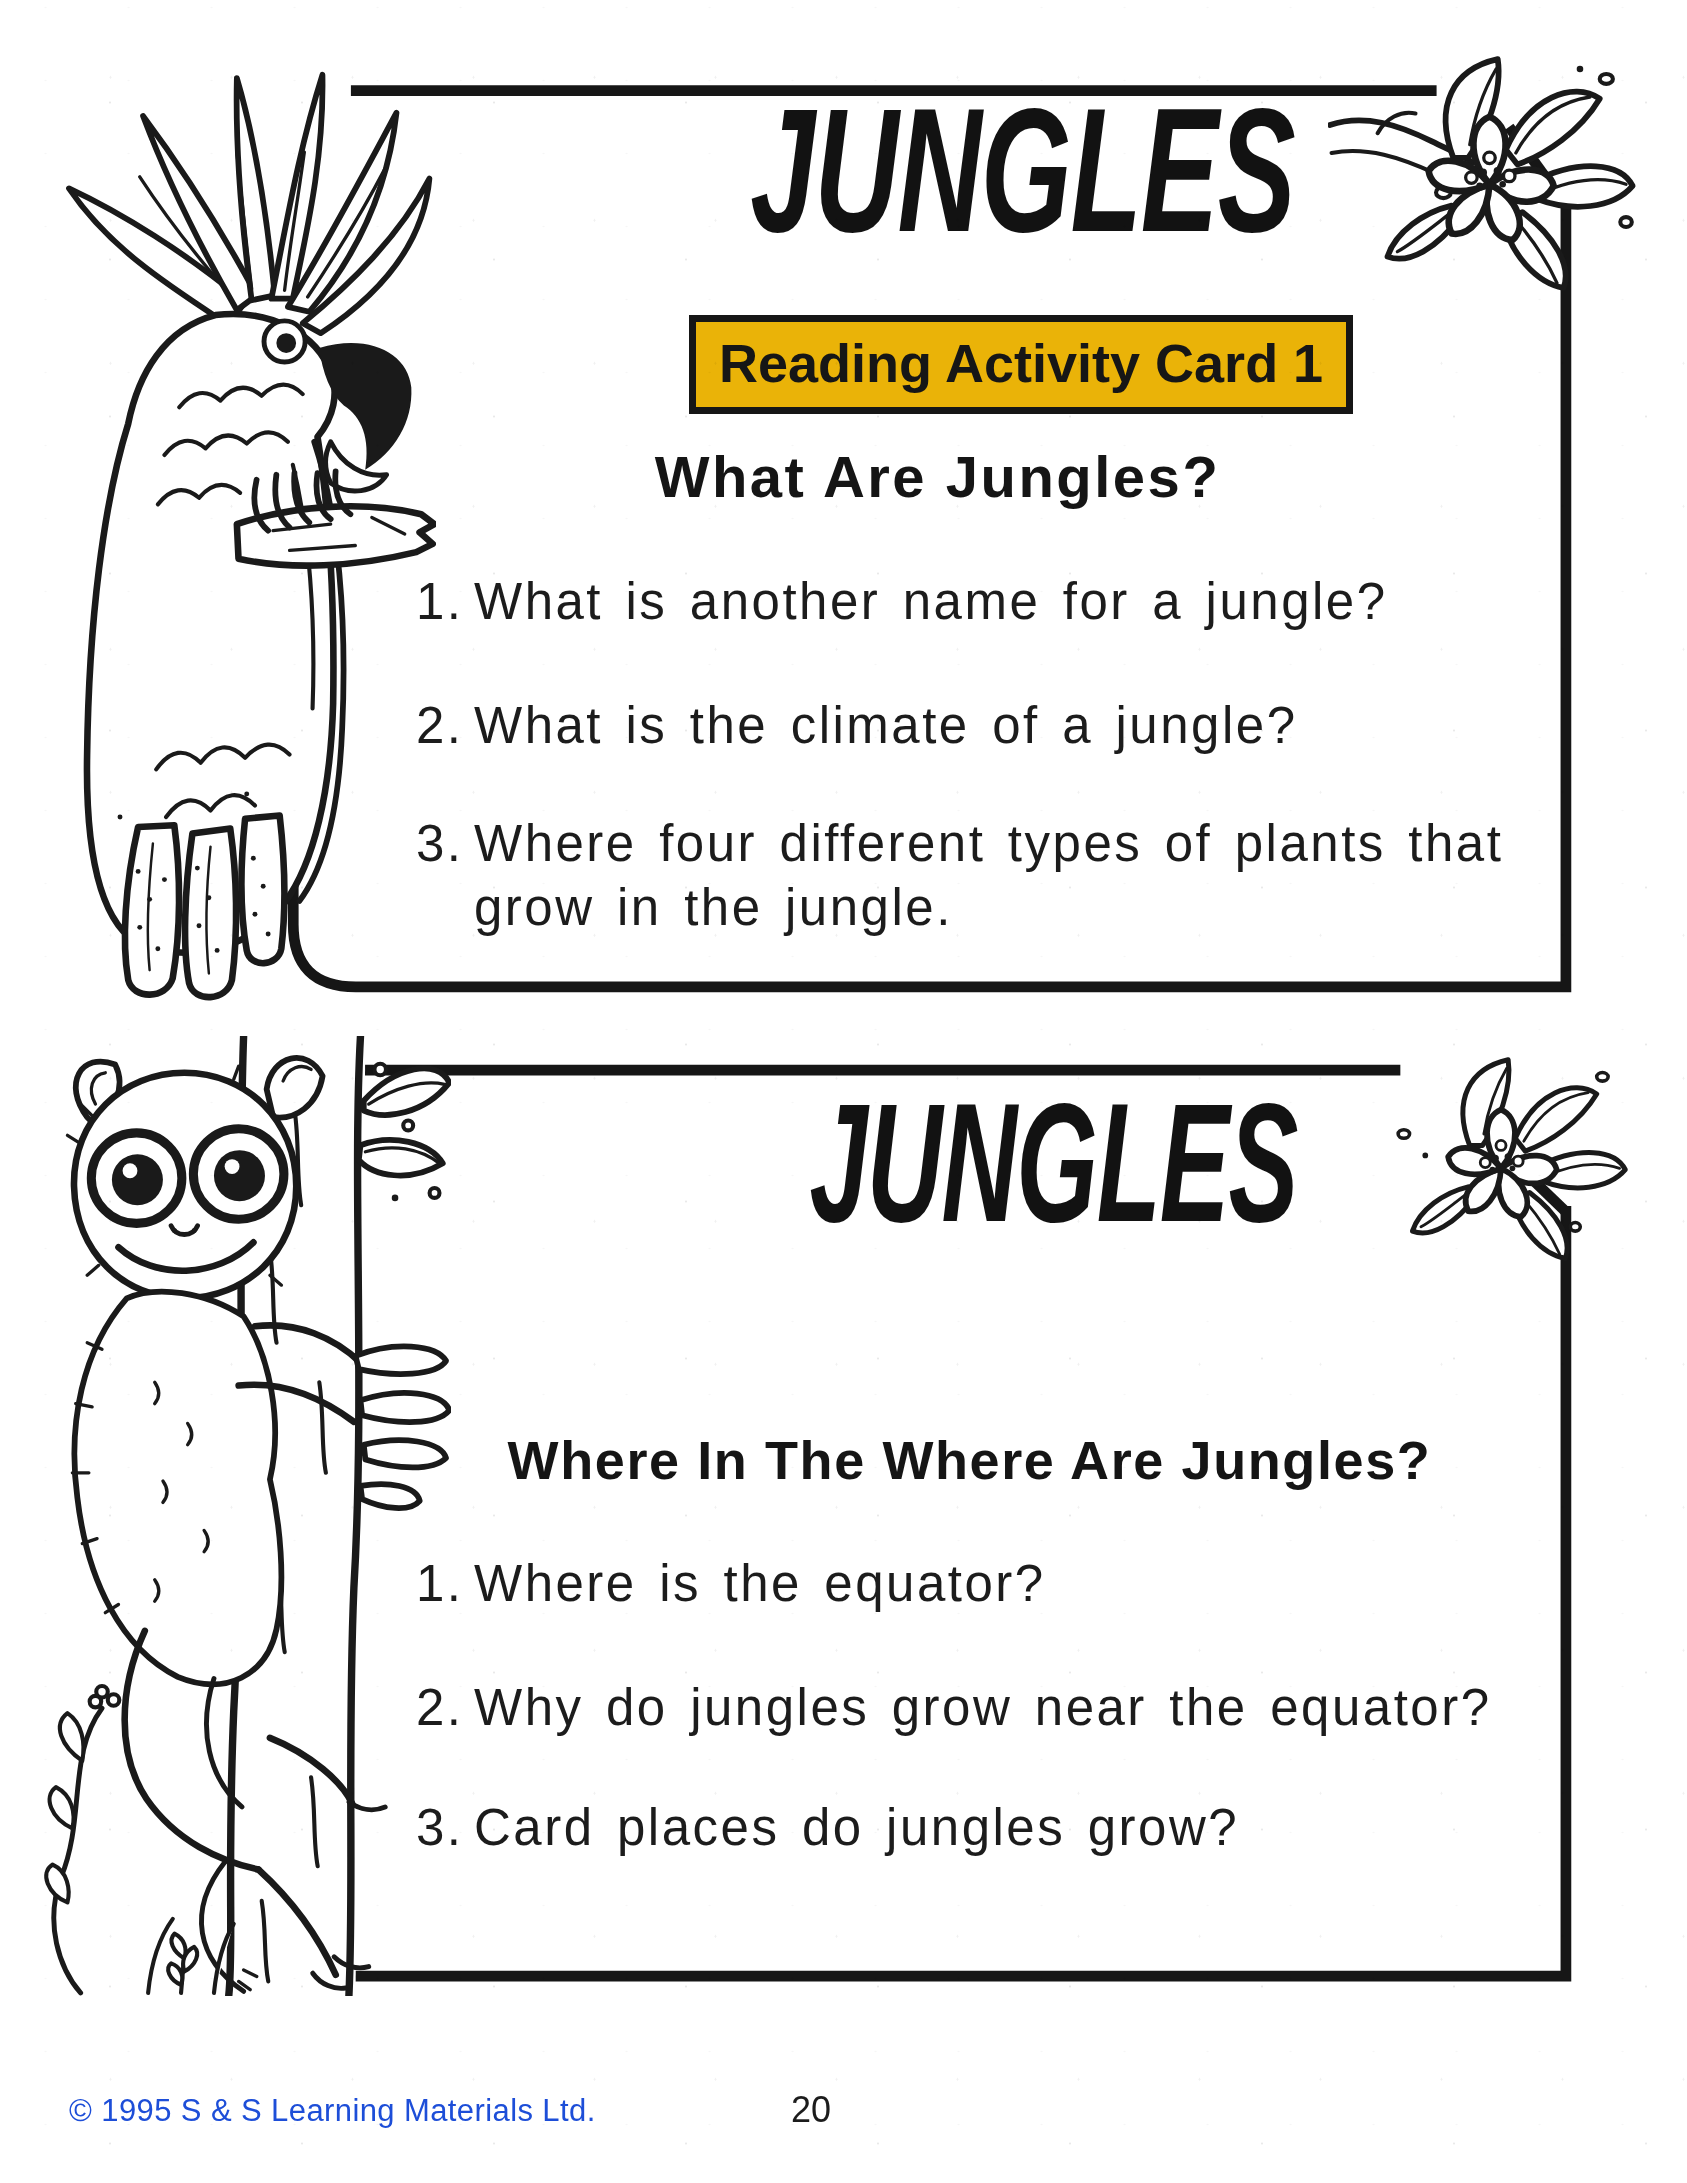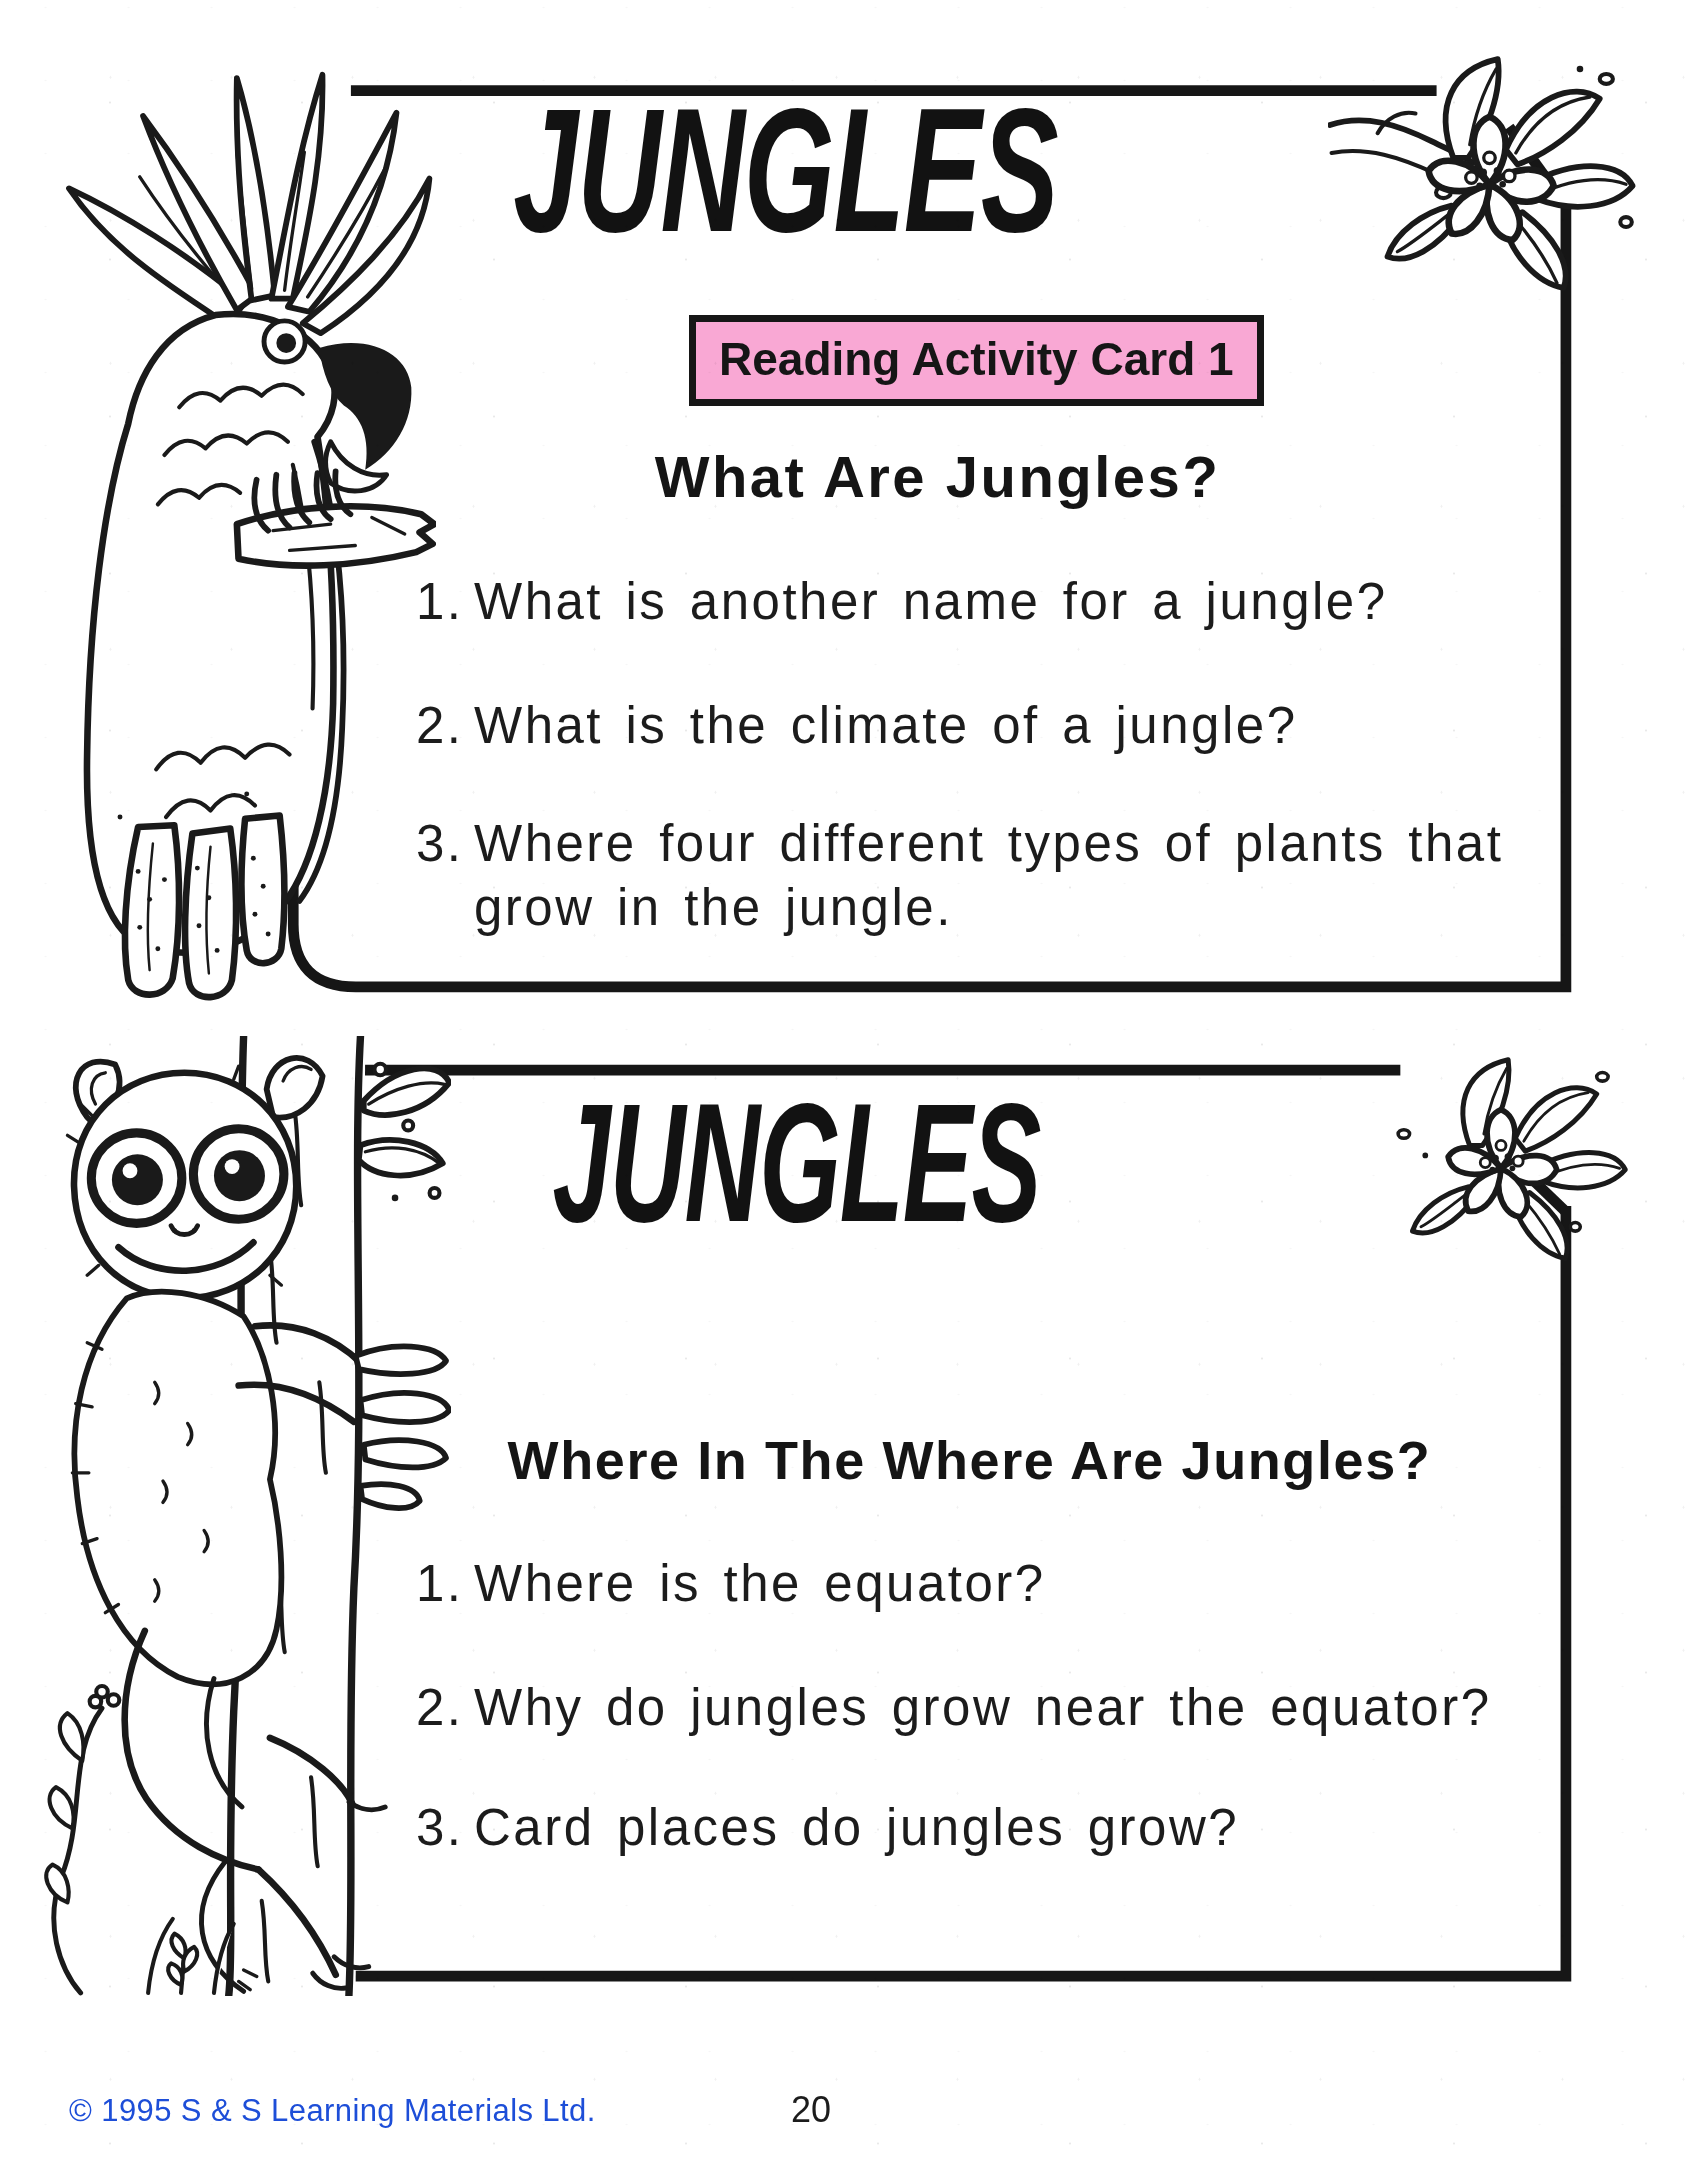--- a/index.html
+++ b/index.html
@@ -15,28 +15,28 @@
       radial-gradient(rgba(0,0,0,.10) 0.8px, transparent 1.3px),
       radial-gradient(rgba(0,0,0,.07) 0.8px, transparent 1.2px);
     background-size:192px 157px,121px 143px,83px 73px;
     background-position:14px 24px,50px 5.8px,4.1px 44px;
   }
   svg{display:block}
   .abs{position:absolute;}
   .borders{left:0;top:0;z-index:1;}
   .illo{z-index:2;}
   .txt{z-index:3;}
-  .title-row{left:0;width:1372px;text-align:center;line-height:1;margin-left:36px;}
+  .title-row{left:0;width:1372px;text-align:right;line-height:1;}
   .title-row .t{
     display:inline-block;font-weight:bold;font-style:italic;color:#121212;
     letter-spacing:-1.6px;transform-origin:center top;white-space:nowrap;
   }
   .badge{
-    border:7.4px solid #161616;background:#f9a8d4;padding:10px 23px 13px 23px;
-    font-size:46px;font-weight:bold;letter-spacing:0;white-space:nowrap;color:#161616;
+    border:7.4px solid #161616;background:#eab308;padding:10px 23px 13px 23px;
+    font-size:54px;font-weight:bold;letter-spacing:0;white-space:nowrap;color:#161616;
   }
   .heading{left:0;width:1687px;text-align:center;font-weight:bold;color:#151515;white-space:nowrap;padding-left:7px;}
   .q{display:flex;align-items:flex-start;font-size:51px;line-height:1.25;
      letter-spacing:2.5px;word-spacing:5.8px;color:#1c1c1c;}
   .q .num{width:58px;flex:0 0 58px;}
   .q .qt{display:block;}
   .footer-text{font-size:31px;color:#1d4ed8;letter-spacing:0.4px;}
   .page-num{font-size:36px;color:#1c1c1c;}
 </style>
 </head>

